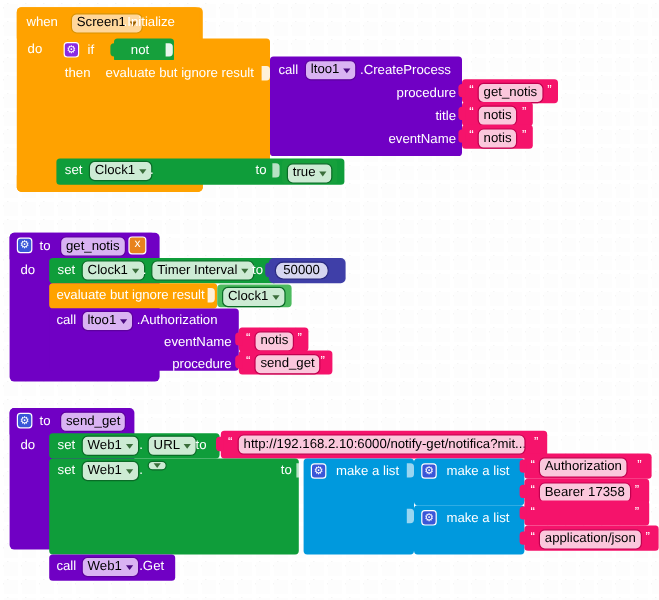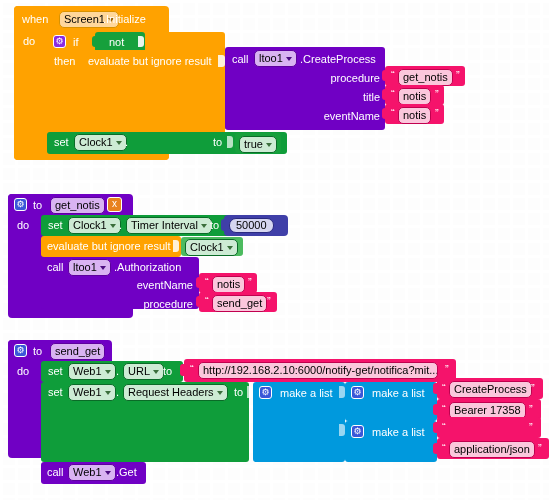--- a/index.html
+++ b/index.html
@@ -1522,41 +1522,40 @@
   <span class="blk quote" style="left:437px;top:24px;">”</span>
 
   <div class="blk" style="left:33px;top:42px;width:208px;height:80px;background:#0F9D3A;border-radius:3px;"></div>
   <div class="blk lbl" style="left:40px;top:47px;">set</div>
   <div class="blk field" style="left:60px;top:44px;background:#CDEBD4;border:1px solid #0a6b27;">
     <span>Web1</span>
     <span class="caret"></span>
   </div>
   <div class="blk lbl" style="left:108px;top:47px;">.</div>
   <div class="blk field" style="left:115px;top:44px;background:#CDEBD4;border:1px solid #0a6b27;">
-    <span>Request Headers</span>
     <span class="caret"></span>
   </div>
   <div class="blk lbl" style="left:226px;top:47px;">to</div>
   <div class="blk" style="left:239px;top:46px;width:6px;height:12px;background:#ffffff;border-radius:0 3px 3px 0;opacity:.7;"></div>
 
   <div class="blk" style="left:245px;top:42px;width:92px;height:80px;background:#0099DD;border-radius:3px;"></div>
   <div class="blk gear gear-blue" style="left:251px;top:46px;">⚙</div>
   <div class="blk lbl" style="left:272px;top:48px;">make a list</div>
   <div class="blk" style="left:331px;top:46px;width:6px;height:12px;background:#ffffff;border-radius:0 3px 3px 0;opacity:.6;"></div>
   <div class="blk" style="left:331px;top:84px;width:6px;height:12px;background:#ffffff;border-radius:0 3px 3px 0;opacity:.6;"></div>
 
   <div class="blk" style="left:337px;top:42px;width:92px;height:39px;background:#0099DD;border-radius:3px;"></div>
   <div class="blk gear gear-blue" style="left:343px;top:46px;">⚙</div>
   <div class="blk lbl" style="left:364px;top:48px;">make a list</div>
 
   <div class="blk" style="left:429px;top:38px;width:106px;height:21px;background:#F5136B;border-radius:3px;"></div>
   <div class="blk" style="left:425px;top:43px;width:6px;height:11px;background:#F5136B;border-radius:3px 0 0 3px;"></div>
   <span class="blk quote" style="left:434px;top:43px;">“</span>
   <div class="blk field" style="left:441px;top:41px;background:#FBC7DC;border:1px solid #c1004f;">
-    <span>CreateProcess</span>
+    <span>Authorization</span>
   </div>
   <span class="blk quote" style="left:523px;top:43px;">”</span>
 
   <div class="blk" style="left:429px;top:59px;width:104px;height:21px;background:#F5136B;border-radius:3px;"></div>
   <div class="blk" style="left:425px;top:64px;width:6px;height:11px;background:#F5136B;border-radius:3px 0 0 3px;"></div>
   <span class="blk quote" style="left:434px;top:64px;">“</span>
   <div class="blk field" style="left:441px;top:62px;background:#FBC7DC;border:1px solid #c1004f;">
     <span>Bearer 17358</span>
   </div>
   <span class="blk quote" style="left:521px;top:64px;">”</span>

